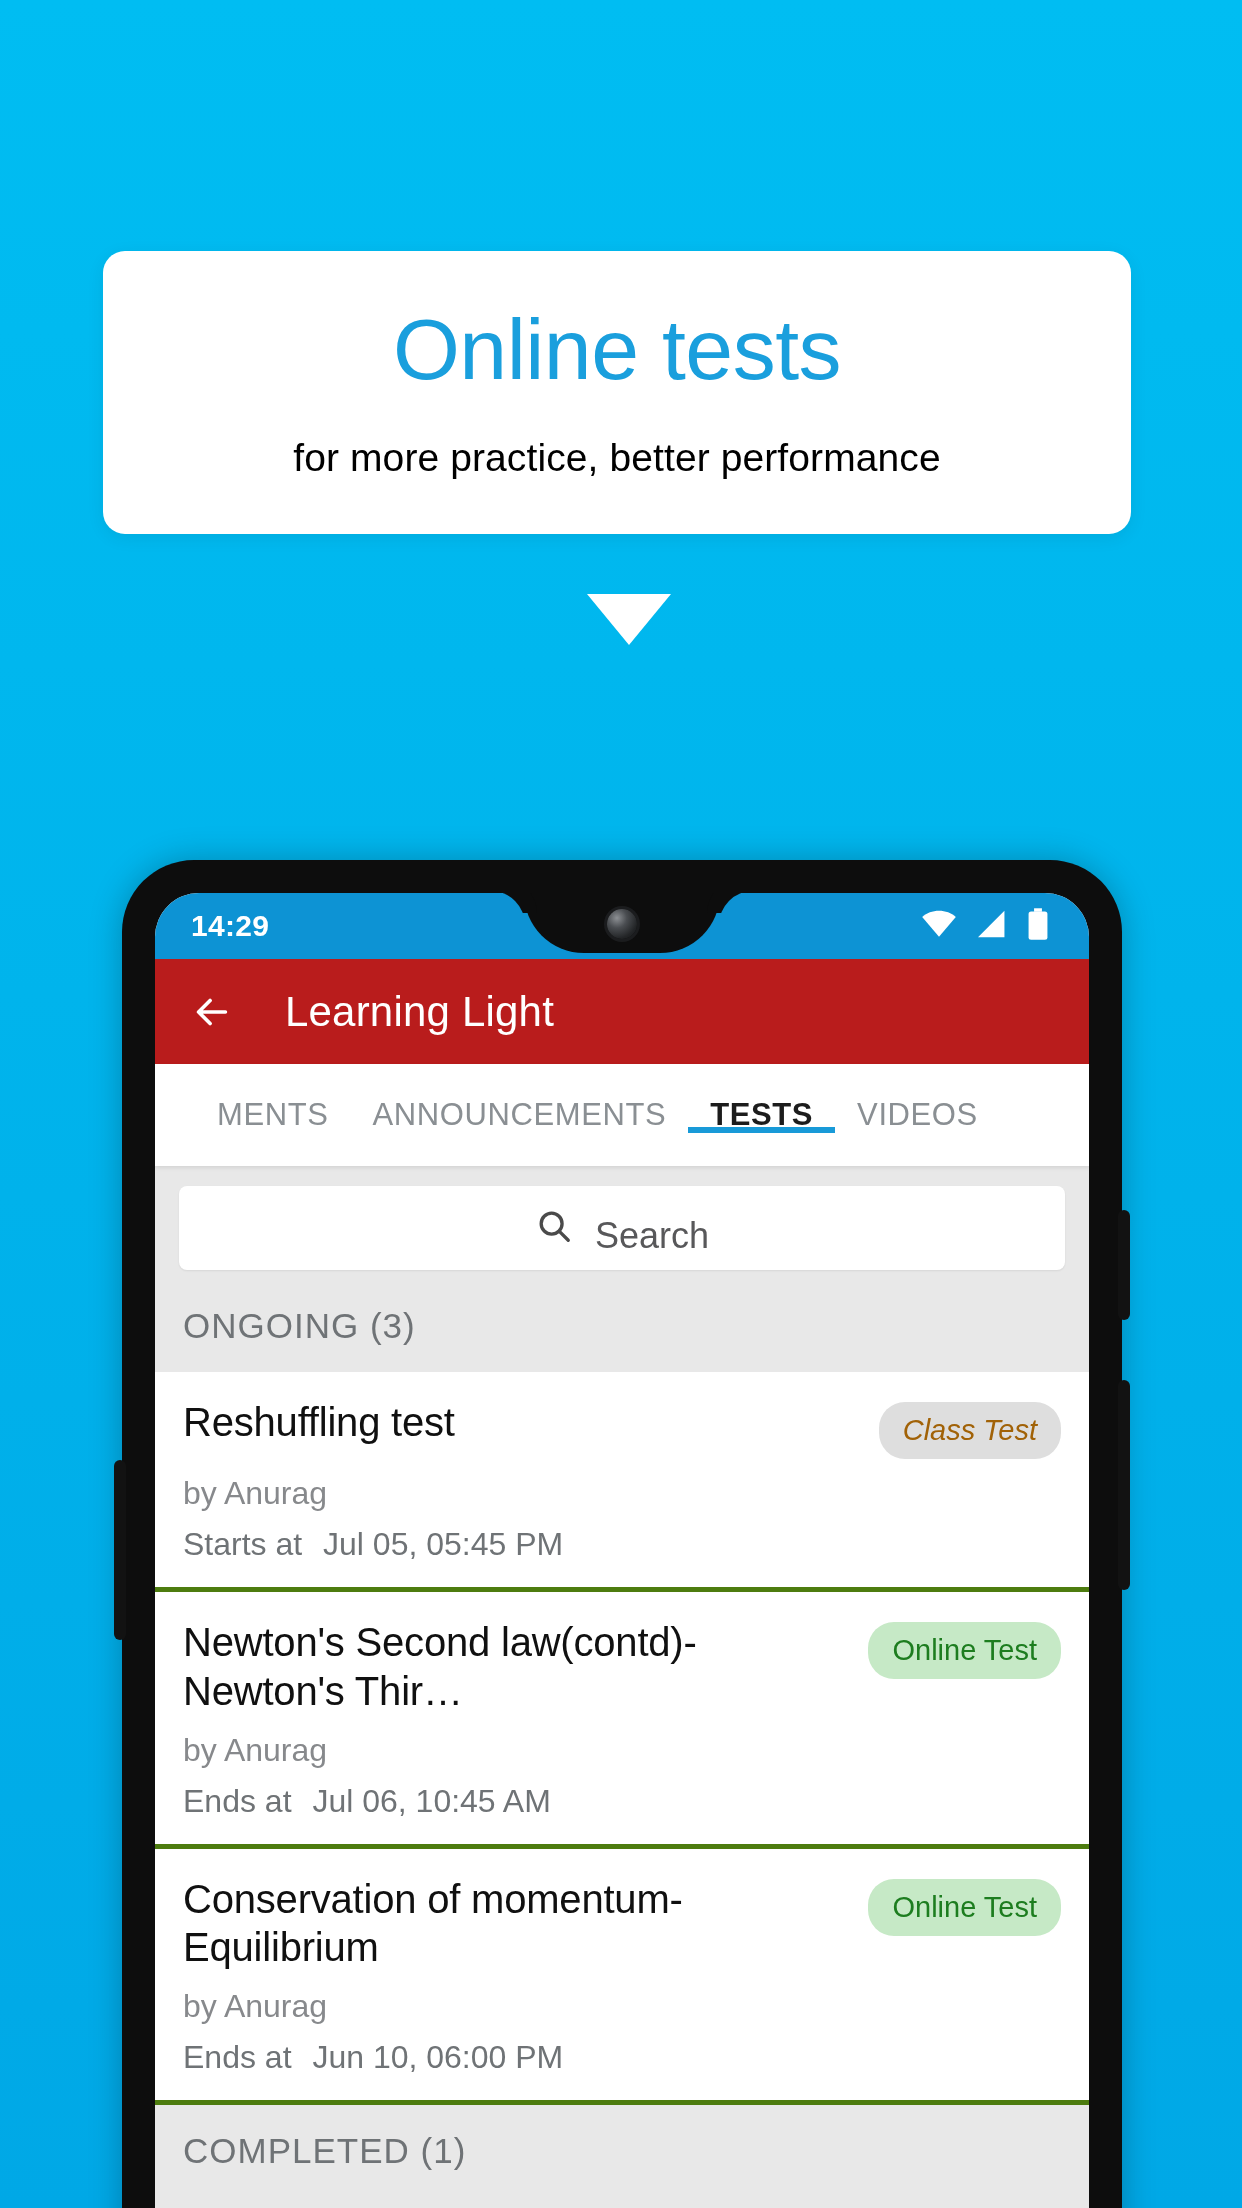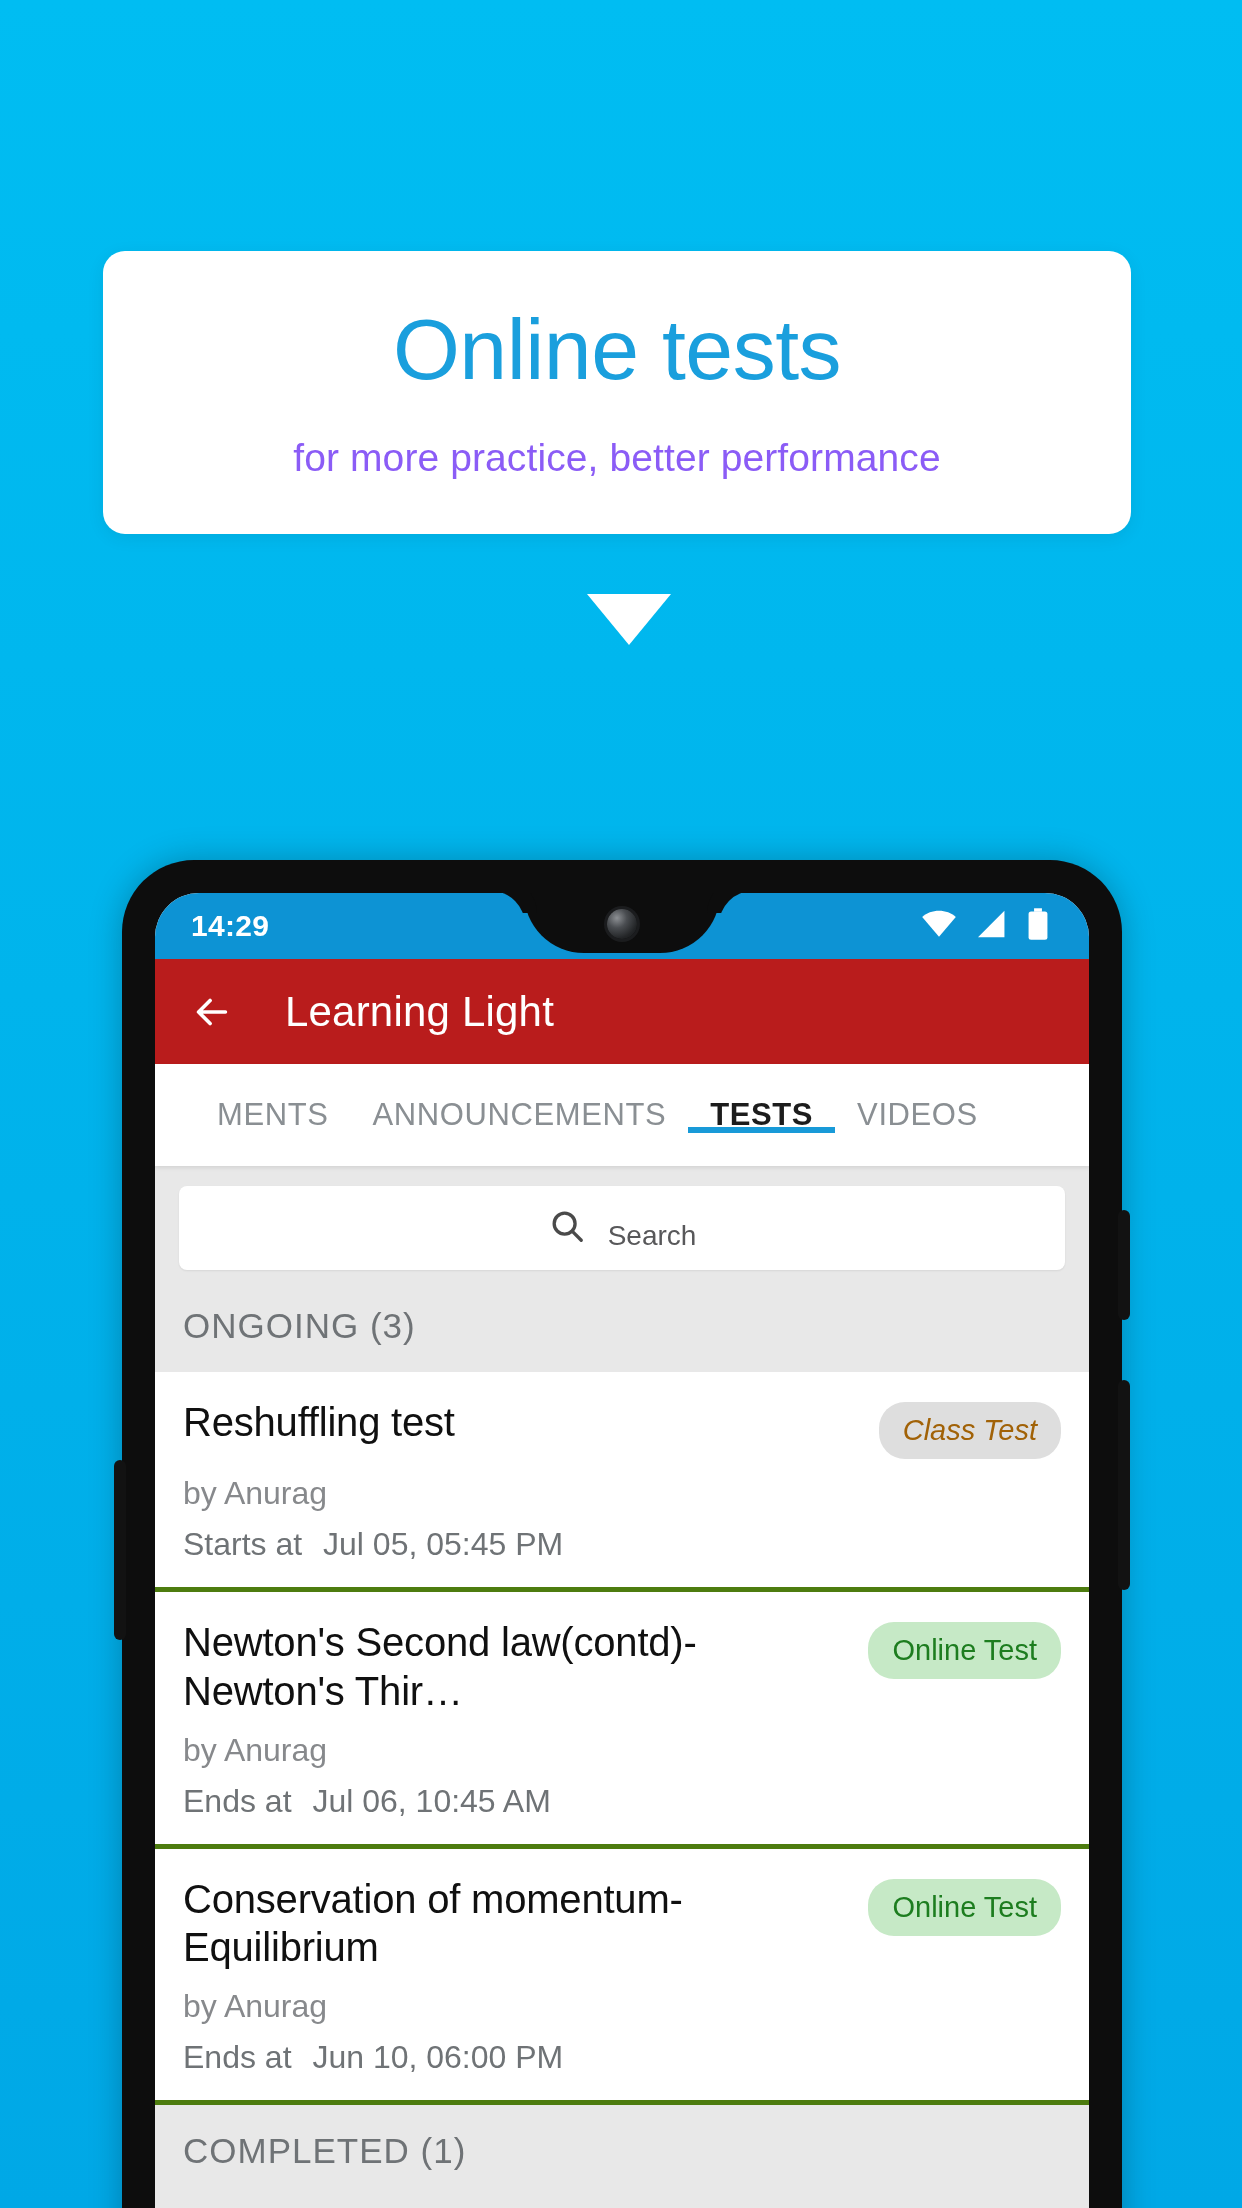--- a/index.html
+++ b/index.html
@@ -26,21 +26,21 @@
     font-size:86px;
     font-weight:400;
     color:#1a9fdd;
     letter-spacing:-0.5px;
     line-height:1;
   }
   .promo-sub{
     margin-top:44px;
     font-size:39px;
     font-weight:400;
-    color:#8b5cf6;
+    color:#000000;
     letter-spacing:0.1px;
   }
   .promo-tail{
     position:absolute;
     left:587px; top:594px;
     width:0; height:0;
     border-left:42px solid transparent;
     border-right:42px solid transparent;
     border-top:51px solid #ffffff;
   }
@@ -183,21 +183,21 @@
   .search-box{
     height:84px;
     background:#ffffff;
     border-radius:8px;
     display:flex; align-items:center;
     justify-content:center;
     gap:22px;
     box-shadow:0 1px 2px rgba(0,0,0,0.08);
   }
   .search-placeholder{
-    font-size:28px;
+    font-size:36px;
     color:#58585a;
     margin-top:16px;
   }
   .section-header{
     padding:14px 28px 26px 28px;
     font-size:35px;
     letter-spacing:1px;
     color:#6f7376;
     background:#e8e8e8;
   }

